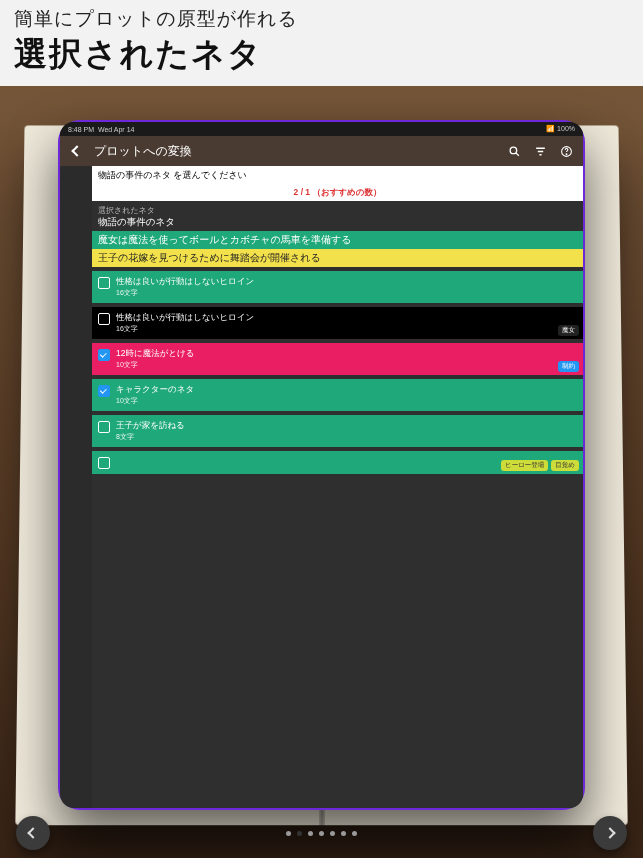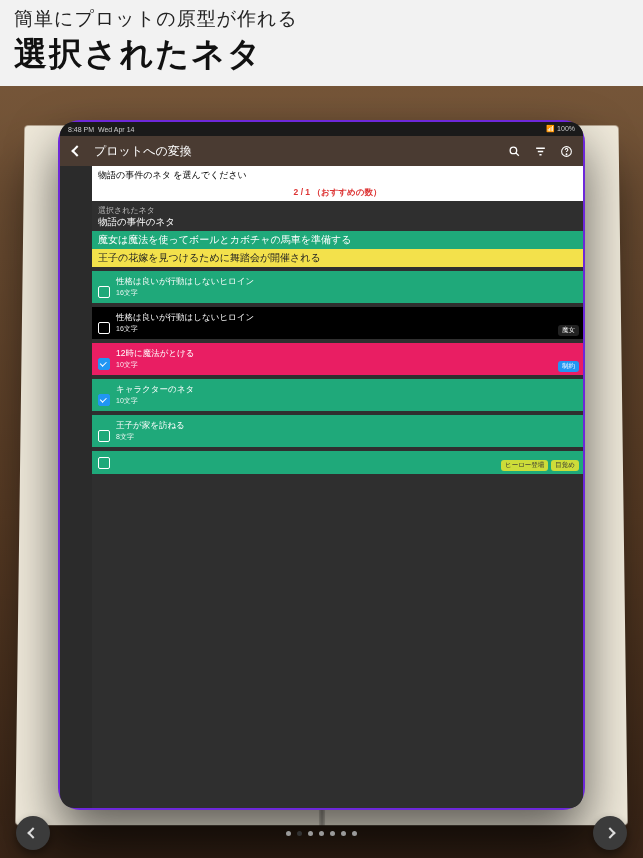--- a/index.html
+++ b/index.html
@@ -48,21 +48,21 @@
   .content { flex: 1; background: #2f2f2f; overflow: hidden; margin-left: 32px; }
   .row-white { background:#fff; color:#000; font-size:9px; padding:3px 6px; }
   .row-red { background:#fff; color:#d33; text-align:center; font-size:8.5px; padding:2px 0; font-weight:600;}
   .row-black-sub { color:#bbb; font-size:8px; padding:4px 6px 0; }
   .row-black-ttl { color:#fff; font-size:9.5px; padding:0 6px 2px; }
   .strip { font-size:10px; padding:2px 6px; }
   .strip.green { background:#1fa97a; color:#fff; }
   .strip.yellow { background:#f3e14b; color:#222; }
 
   .card {
-    display:flex; align-items:flex-end; gap:6px; padding:5px 6px; margin-top:4px;
+    display:flex; align-items:flex-start; gap:6px; padding:5px 6px; margin-top:4px;
     position: relative;
   }
   .card.green { background:#1fa97a; color:#fff; }
   .card.black { background:#000; color:#fff; }
   .card.pink  { background:#e91e63; color:#fff; }
   .chk {
     width:12px; height:12px; border:1.5px solid #fff; border-radius:2px; margin-top:1px;
     display:flex; align-items:center; justify-content:center; flex-shrink:0;
   }
   .chk.checked { background:#2196f3; border-color:#2196f3; }

